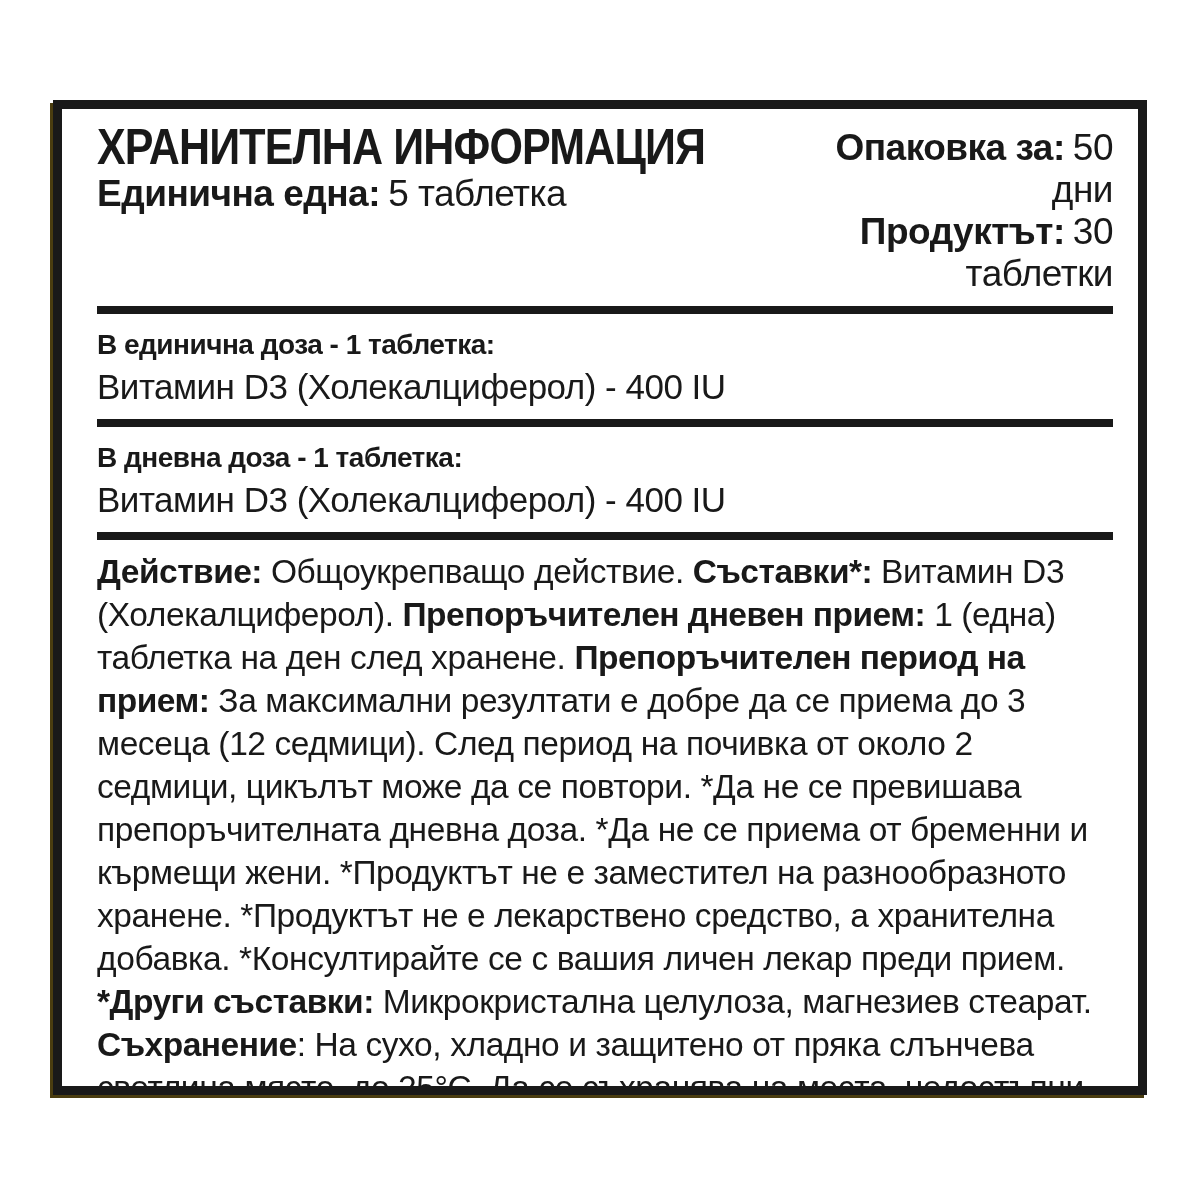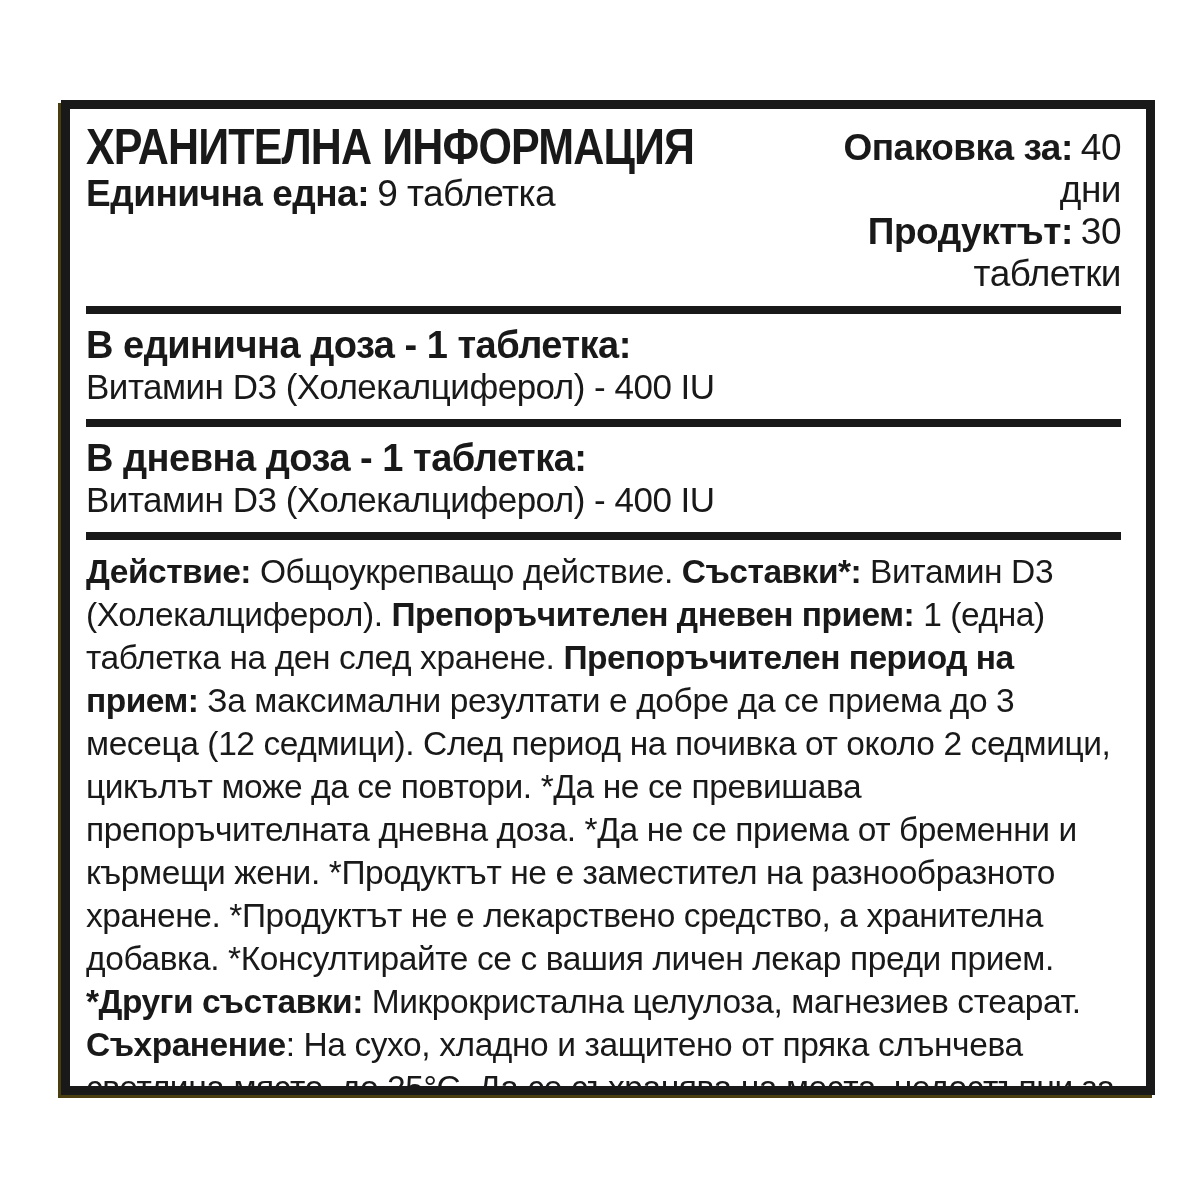--- a/index.html
+++ b/index.html
@@ -11,68 +11,67 @@
     position: relative;
     overflow: hidden;
   }
   .label {
     position: absolute;
     left: 53px; top: 100px;
     width: 1094px; height: 995px;
     background: #ffffff;
     border: 9px solid #191919;
     box-shadow: -3px 3px 0 #4a3d10;
-    padding: 12px 25px 18px 16px;
+    padding: 12px 25px 18px 35px;
     overflow: hidden;
-    margin-left: 8px;
   }
   
   .header { display: flex; justify-content: space-between; align-items: flex-start; }
   .title {
     font-size: 50px; font-weight: bold; line-height: 52px;
     letter-spacing: -1px; white-space: nowrap;
     transform: scaleX(0.86); transform-origin: 0 50%;
   }
   .hdr-line { font-size: 37px; line-height: 42px; letter-spacing: -0.5px; }
   .hdr-right { text-align: right; margin-top: 6px; }
   .b { font-weight: bold; text-align: center; }
   .lbl { font-weight: bold; margin-right: 0.22em; }
   
   .bar {
     height: 8px; background: #191919;
     margin: 11px 0 10px 0; border: none;
   }
   
   .sec-heading {
-    font-size: 38px; font-weight: bold; line-height: 42px;
+    font-size: 28px; font-weight: bold; line-height: 42px;
     letter-spacing: -0.5px;
   }
   .sec-value { font-size: 35px; font-weight: normal; line-height: 42px; letter-spacing: -0.5px; }
   
   .details {
     font-size: 33.5px; line-height: 43px; letter-spacing: -0.4px;
     text-align: left;
   }
   .details .b { letter-spacing: -0.5px; }
 </style>
 </head>
 <body>
 
 <div class="label">
 
   <div class="header">
     <div class="hdr-left">
       <div class="title">ХРАНИТЕЛНА ИНФОРМАЦИЯ</div>
       <div class="hdr-line">
-        <span class="lbl">Единична една:</span><span>9 таблетка</span>
+        <span class="lbl">Единична една:</span><span>5 таблетка</span>
       </div>
     </div>
     <div class="hdr-right">
       <div class="hdr-line">
-        <span class="lbl">Опаковка за:</span><span>40 дни</span>
+        <span class="lbl">Опаковка за:</span><span>50 дни</span>
       </div>
       <div class="hdr-line">
         <span class="lbl">Продуктът:</span><span>30 таблетки</span>
       </div>
     </div>
   </div>
 
   <div class="bar"></div>
 
   <section>

